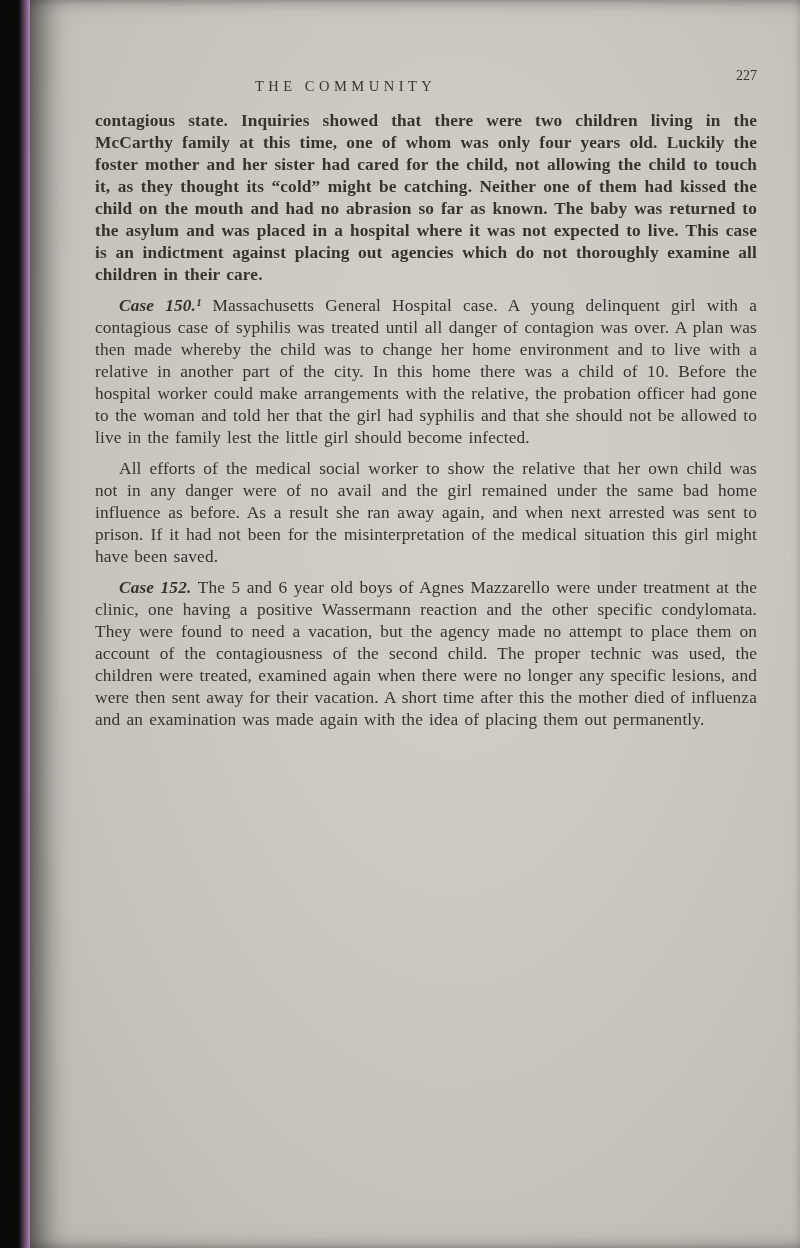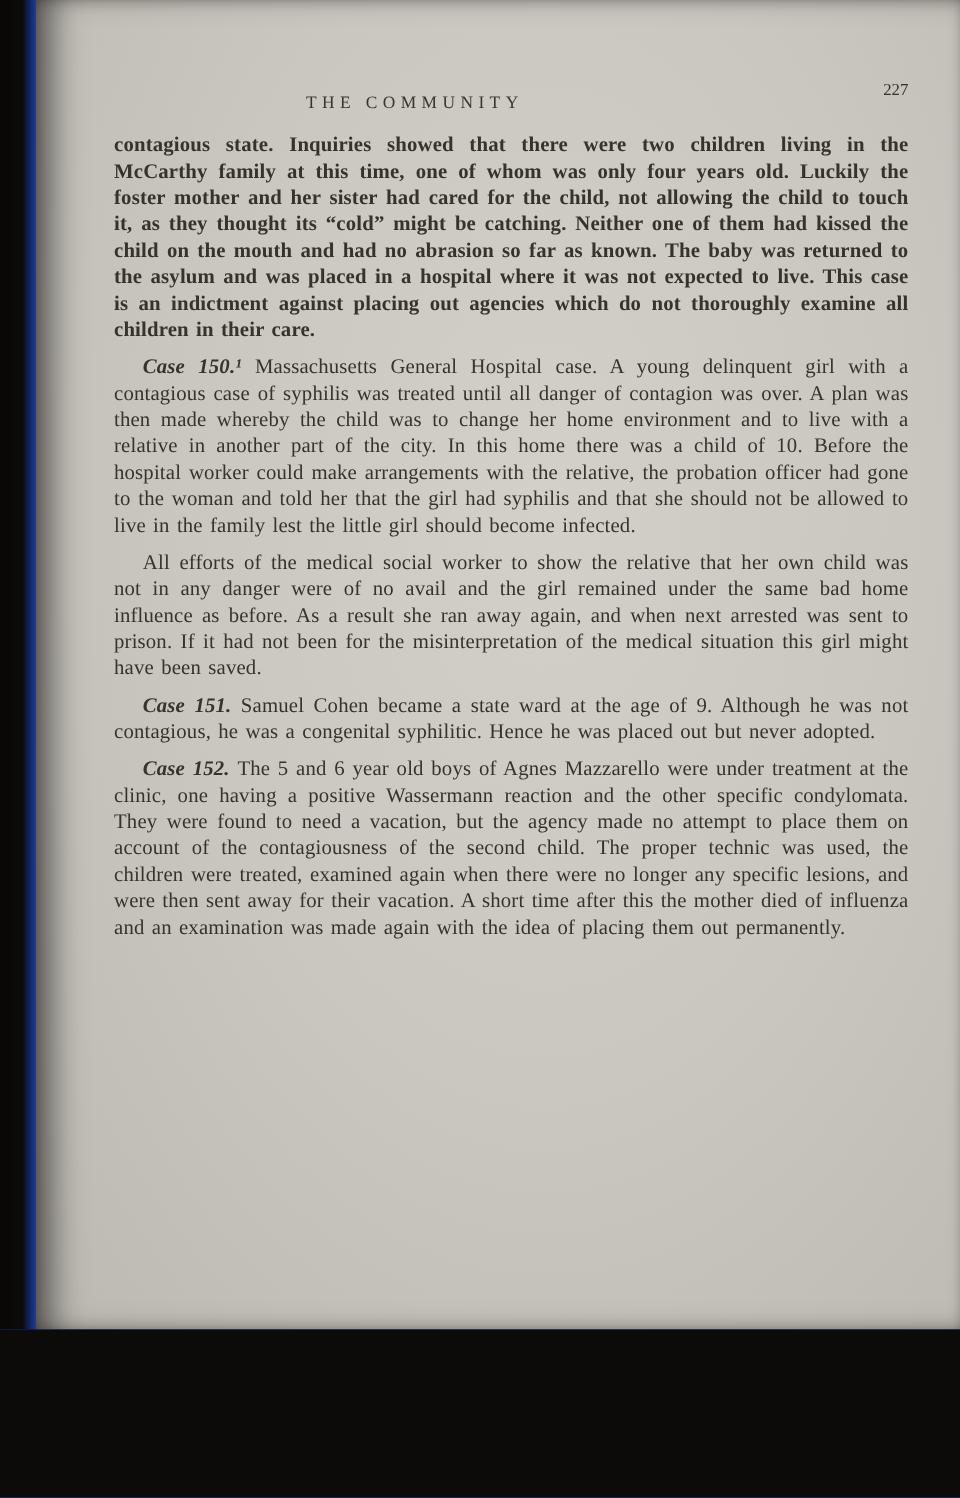--- a/index.html
+++ b/index.html
@@ -1,19 +1,19 @@
 <!DOCTYPE html>
 <html lang="en"><head>
 <meta charset="utf-8">
 <style>
   html,body{margin:0;padding:0;background:#0c0b09;}
   .scan{
     position:relative;
-    width:800px;height:1108px;
-    background:#1d4ed8;
+    width:800px;height:1248px;
+    background:#f0abfc;
     overflow:hidden;
     font-family:"Liberation Serif","DejaVu Serif",serif;
   }
   
   .page{
     position:absolute;
     left:30px;top:0;right:0;bottom:0;
     background:radial-gradient(ellipse at 55% 38%, #d3d0c9 0%, #cac7c0 50%, #bcb9b1 100%);
     box-shadow: inset 22px 0 30px -12px rgba(0,0,0,0.65),
                 inset -4px 0 14px -8px rgba(0,0,0,0.25),
@@ -86,23 +86,20 @@
       </p>
 
       <p class="para">
         <i class="case-label">Case 150.¹ </i><span>Massachusetts General Hospital case. A young delinquent girl with a contagious case of syphilis was treated until all danger of contagion was over. A plan was then made whereby the child was to change her home environment and to live with a relative in another part of the city. In this home there was a child of 10. Before the hospital worker could make arrangements with the relative, the probation officer had gone to the woman and told her that the girl had syphilis and that she should not be allowed to live in the family lest the little girl should become infected.</span>
       </p>
 
       <p class="para">
         <i class="case-label"></i><span>All efforts of the medical social worker to show the relative that her own child was not in any danger were of no avail and the girl remained under the same bad home influence as before. As a result she ran away again, and when next arrested was sent to prison. If it had not been for the misinterpretation of the medical situation this girl might have been saved.</span>
       </p>
 
-      <p class="para">
-        <i class="case-label">Case 151. </i><span>Samuel Cohen became a state ward at the age of 9. Although he was not contagious, he was a congenital syphilitic. Hence he was placed out but never adopted.</span>
-      </p>
 
       <p class="para">
         <i class="case-label">Case 152. </i><span>The 5 and 6 year old boys of Agnes Mazzarello were under treatment at the clinic, one having a positive Wassermann reaction and the other specific condylomata. They were found to need a vacation, but the agency made no attempt to place them on account of the contagiousness of the second child. The proper technic was used, the children were treated, examined again when there were no longer any specific lesions, and were then sent away for their vacation. A short time after this the mother died of influenza and an examination was made again with the idea of placing them out permanently.</span>
       </p>
 
     </div>
 
 
   </div>
 </div>

